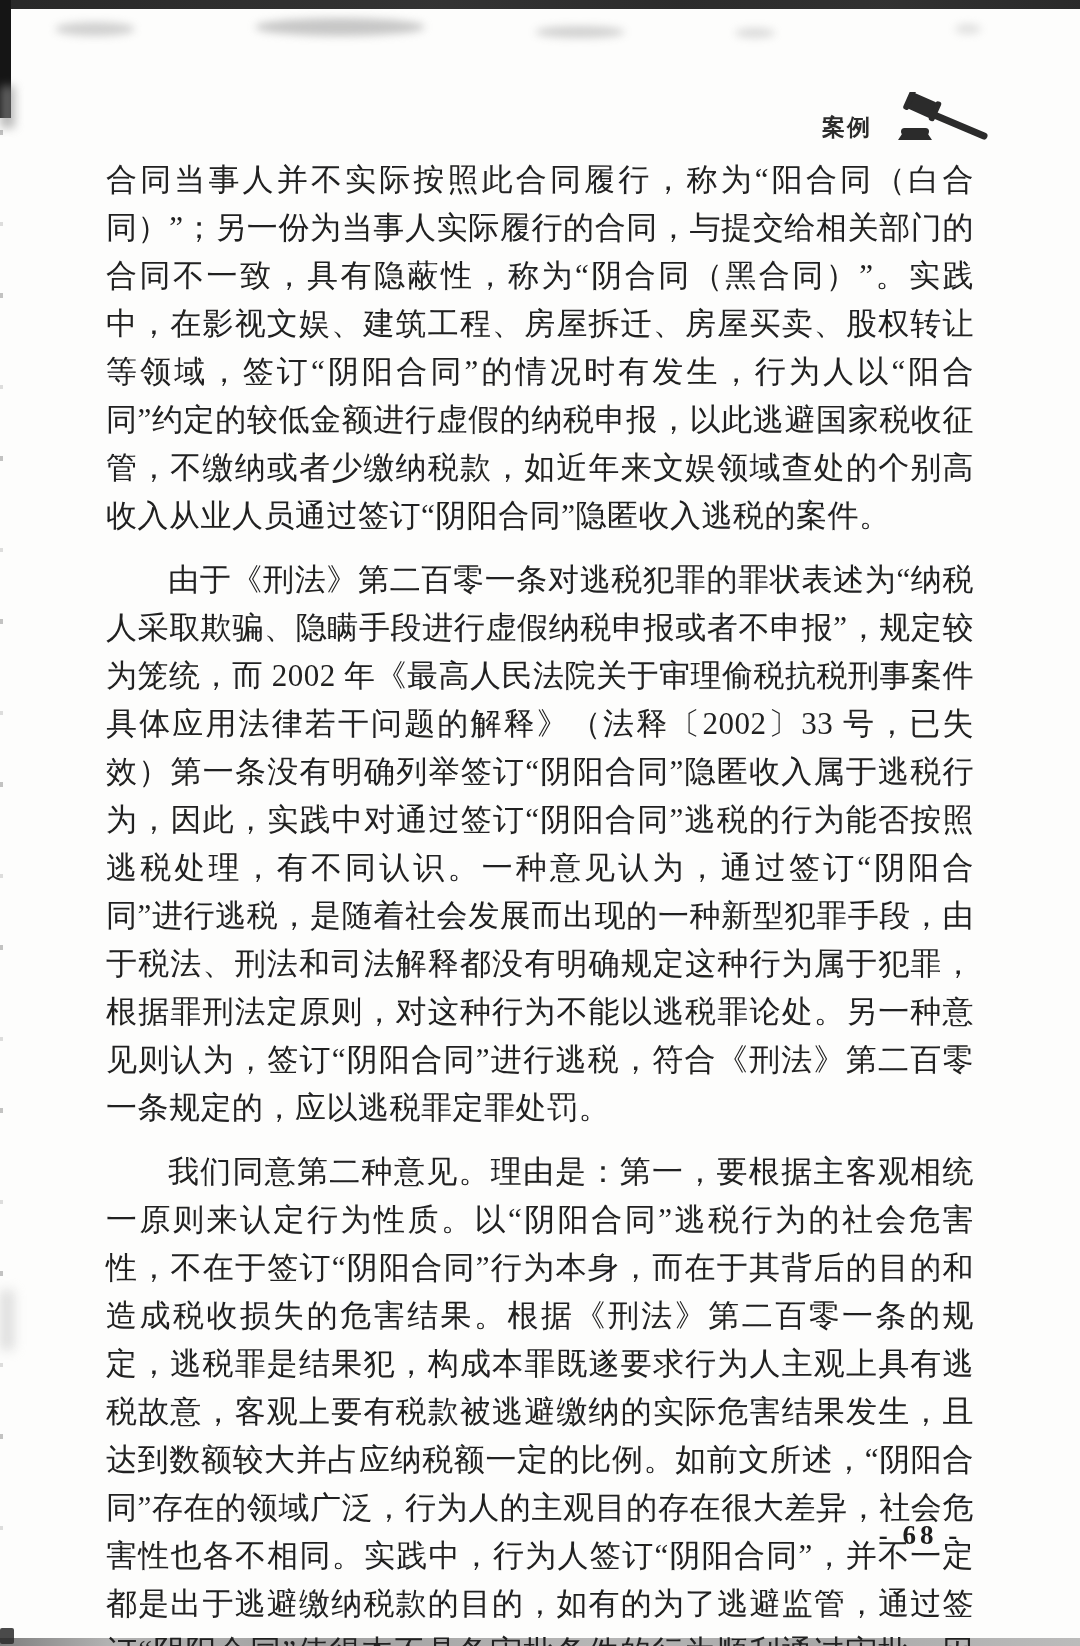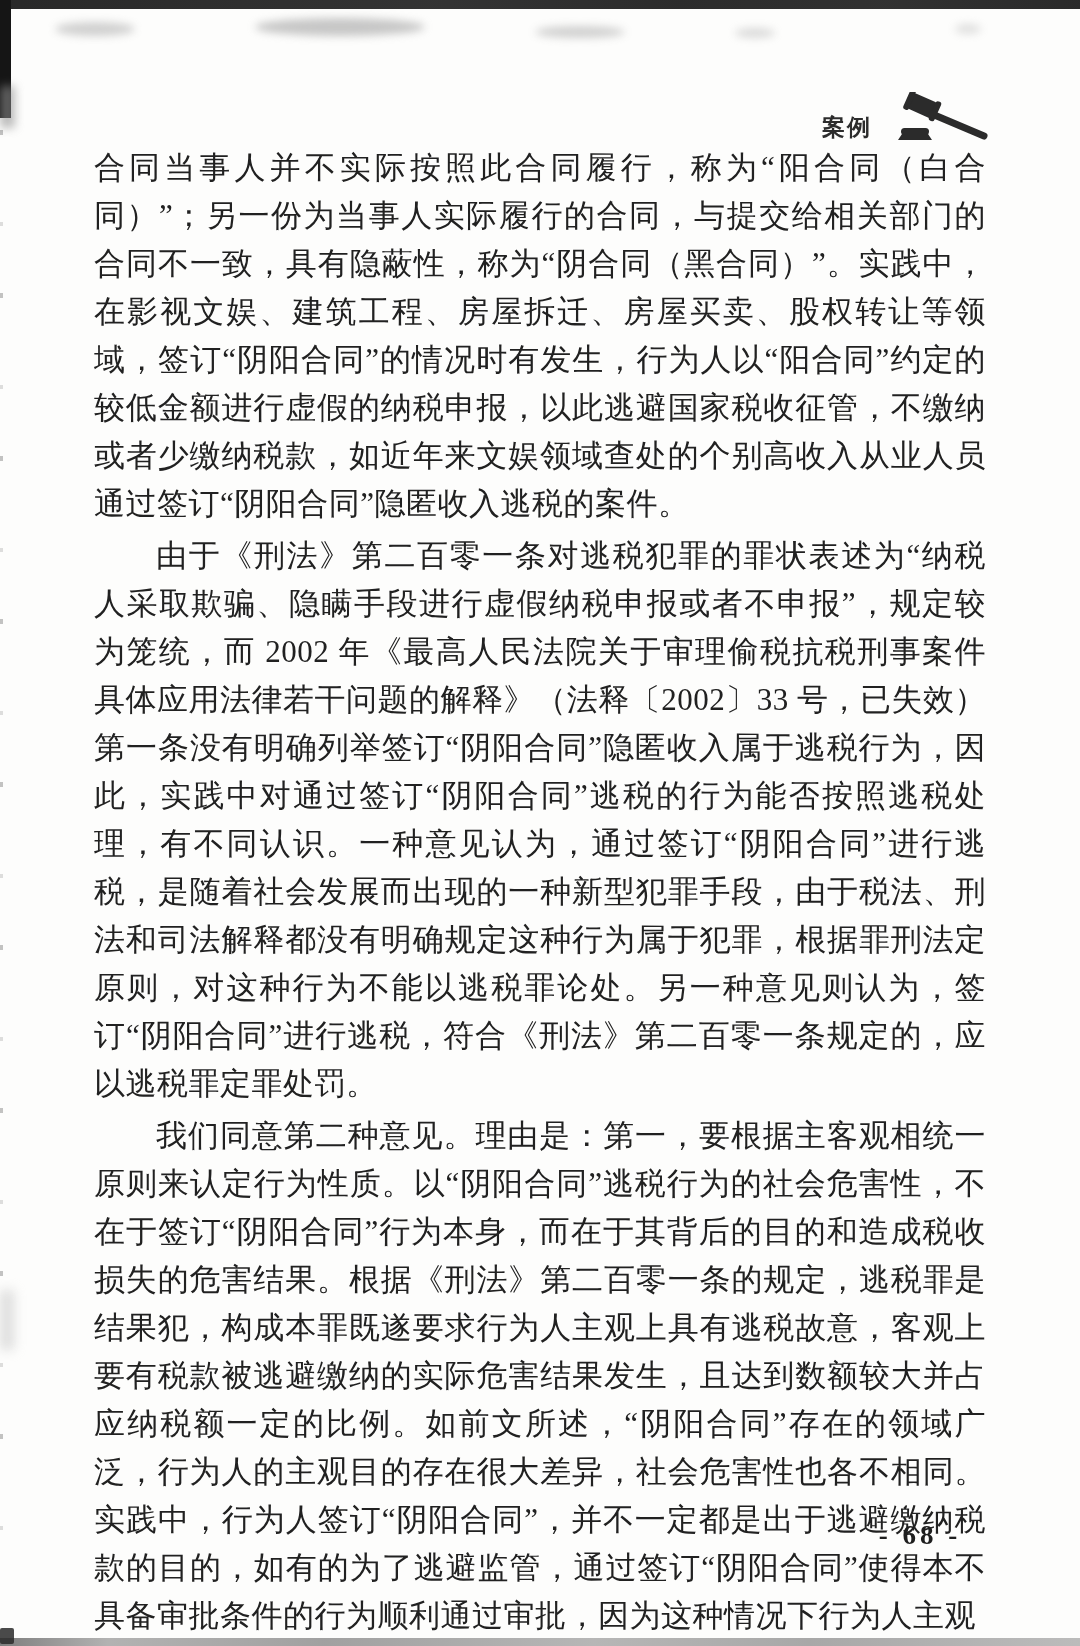--- a/index.html
+++ b/index.html
@@ -113,21 +113,21 @@
     left: 90px;
     width: 900px;
     font-size: 31px;
     line-height: 48px;
     color: #212121;
     text-align: justify;
     text-justify: inter-character;
     letter-spacing: 0.5px;
   }
   .content p {
-    margin: 4px;
+    margin: 16px;
     padding: 0;
   }
   .content p.indent {
     text-indent: 2em;
   }
 
   
   .page-number {
     position: absolute;
     top: 1520px;

